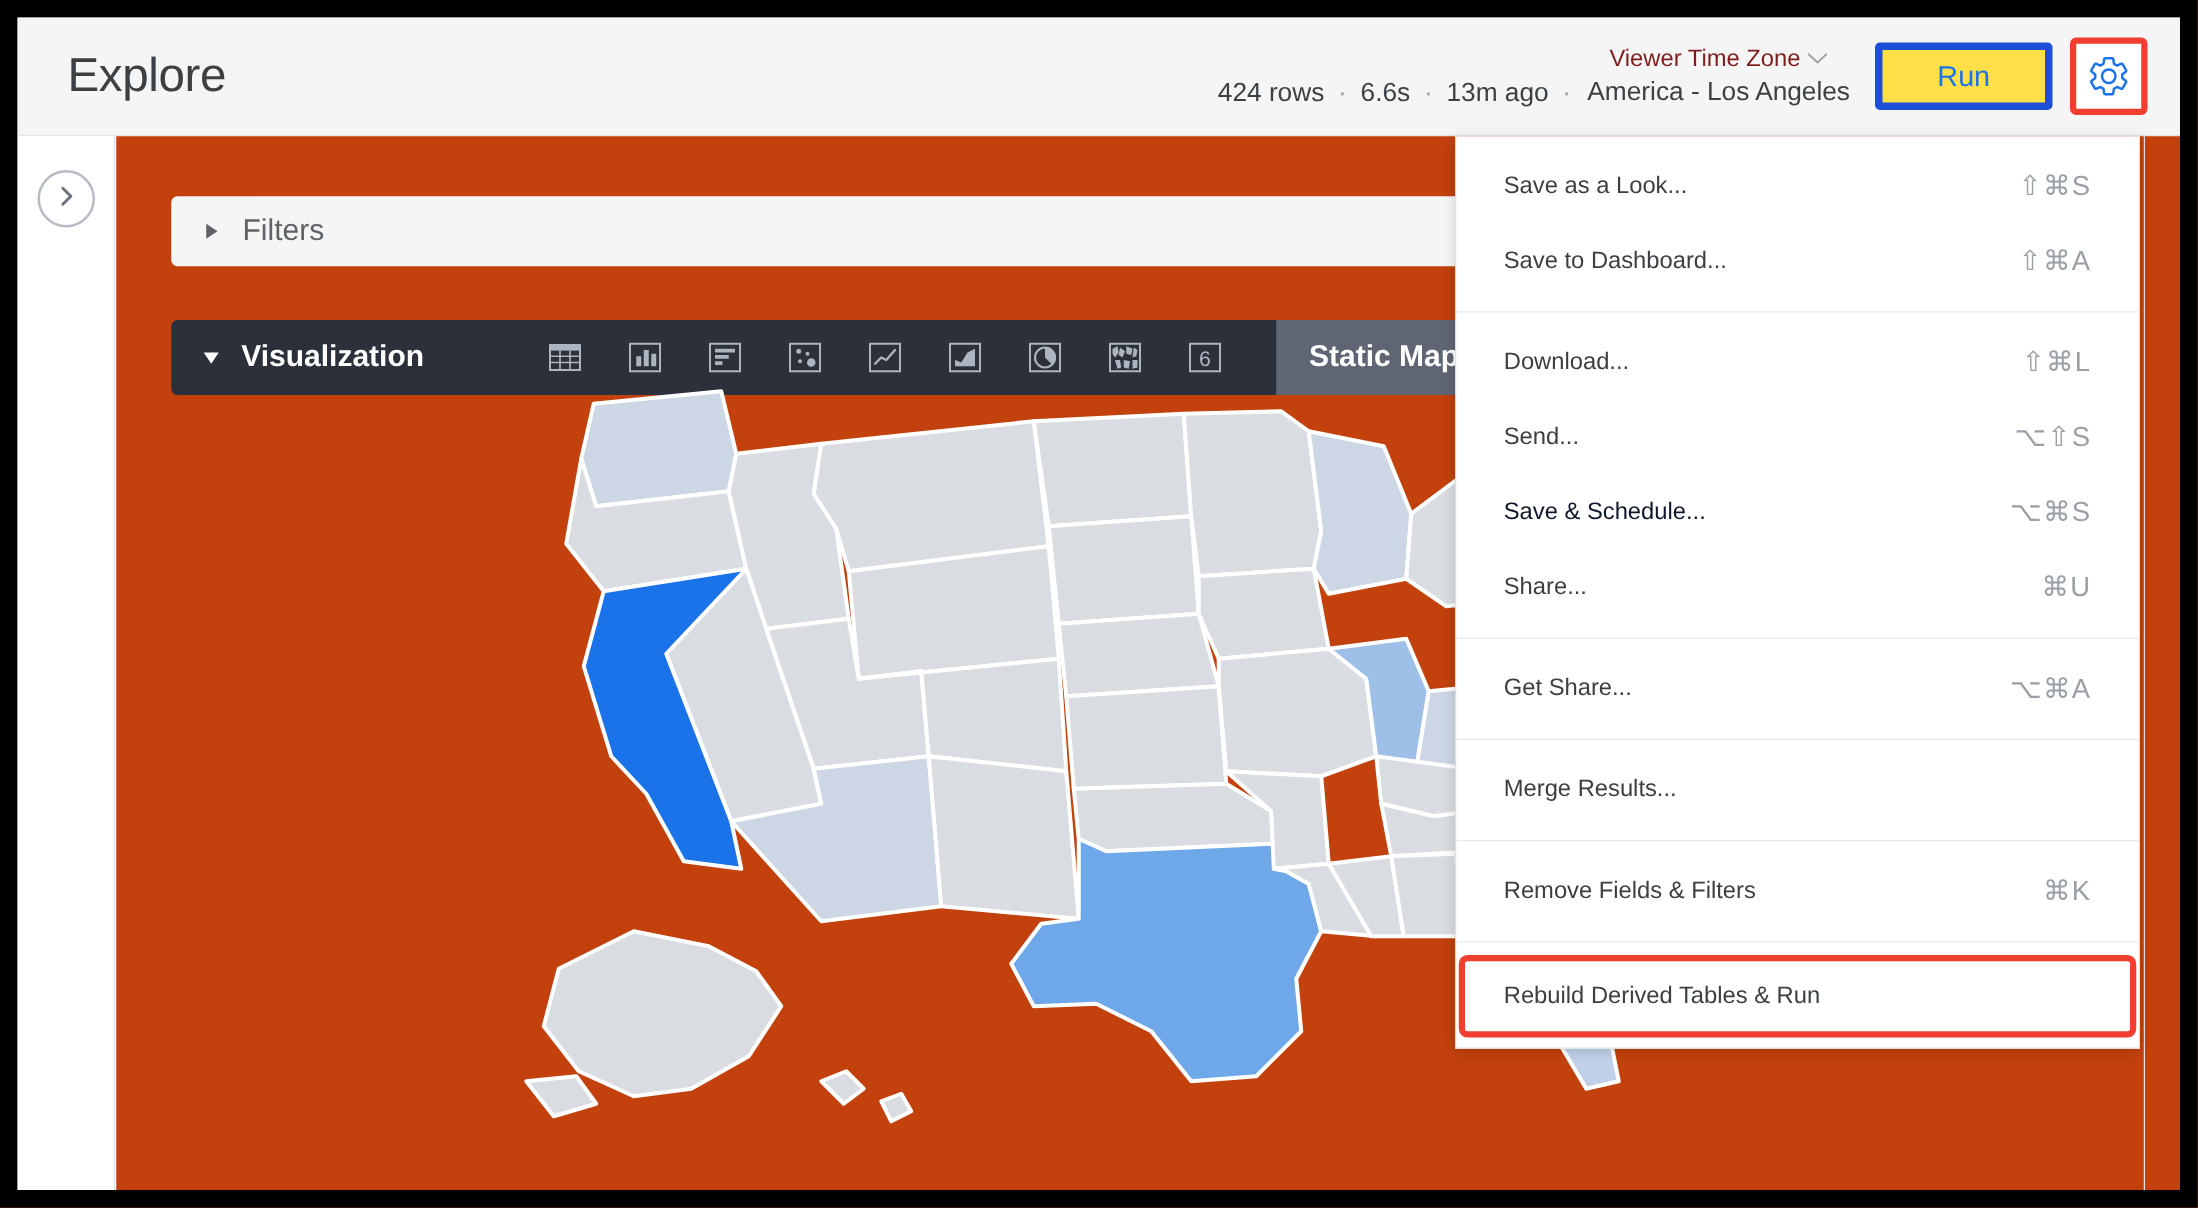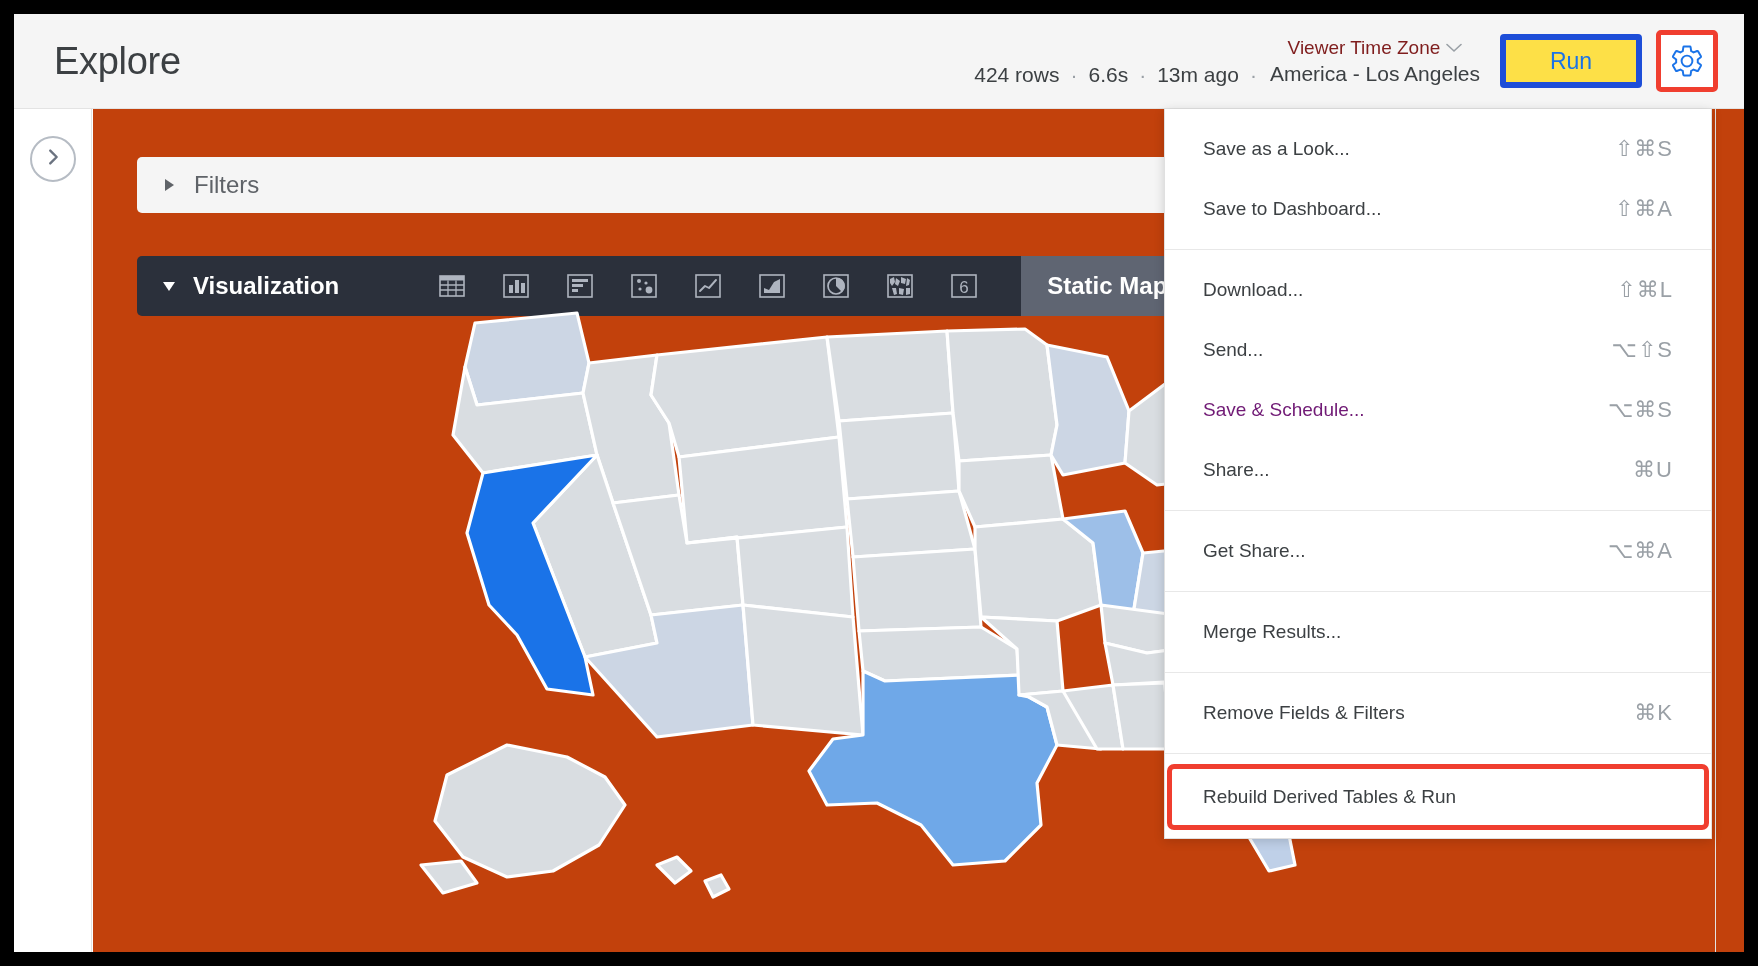--- a/index.html
+++ b/index.html
@@ -157,21 +157,21 @@
   }
   .menu-group { padding: 10px 0; }
   .menu-group + .menu-group { border-top: 1px solid #e8e8e8; }
   .menu-item {
     height: 60px; padding: 0 38px;
     display: flex; align-items: center; justify-content: space-between;
     cursor: pointer;
     position: relative;
   }
   .menu-item-label { font-size: 19px; color: #3c4043; white-space: nowrap; }
-  .menu-item.disabled .menu-item-label { color: #701a75; }
+  .menu-item.disabled .menu-item-label { color: #0f172a; }
   .menu-item.disabled { cursor: default; }
   .menu-shortcut {
     font-size: 22px; color: #9aa0a6; letter-spacing: 1px; white-space: nowrap;
   }
   .menu-item.highlighted {
     outline: 5px solid #f03e2f;
     outline-offset: -1px;
     border-radius: 3px;
     margin: 4px 6px 2px 6px;
     padding: 0 32px;

